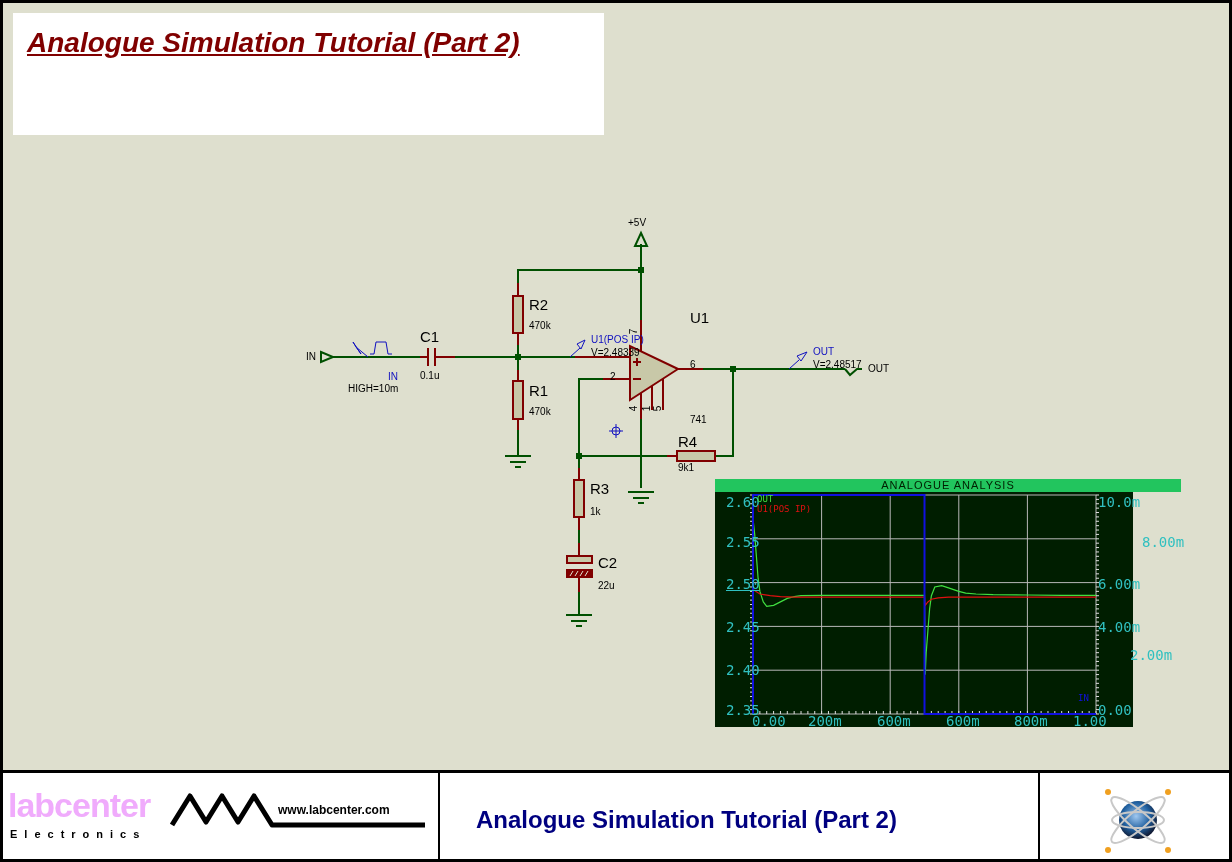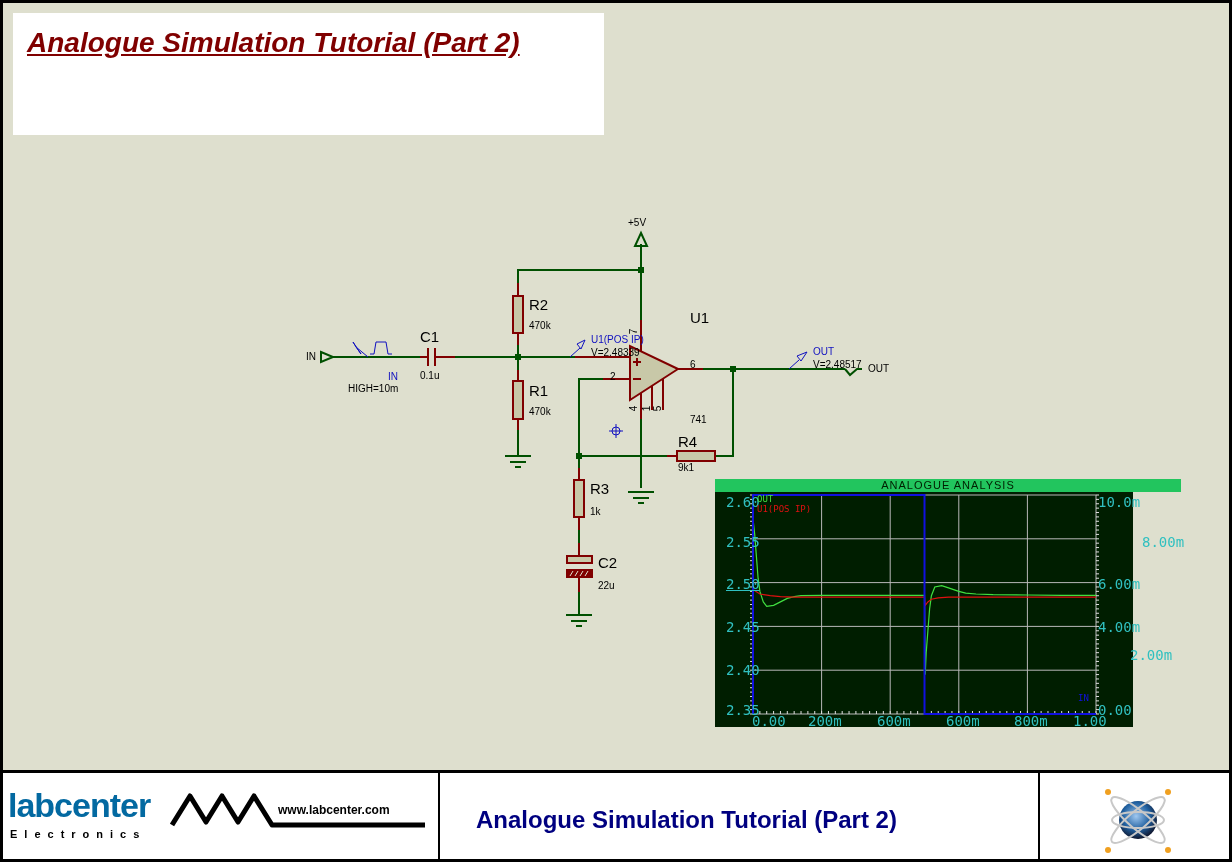--- a/index.html
+++ b/index.html
@@ -20,21 +20,21 @@
   #chart { position:absolute; left:715px; top:479px; width:418px; height:248px; background:#001e00; }
   #chart-title { position:absolute; left:0; top:0; width:466px; height:13px; background:#22c55e;
                  font-family:Liberation Sans, sans-serif; font-size:11px; line-height:13px; text-align:center;
                  color:#002000; letter-spacing:1px; }
   .tick { position:absolute; font-family:"DejaVu Sans Mono", monospace; font-size:14px; color:#30c0c0; white-space:nowrap; }
   .legend { position:absolute; font-family:"DejaVu Sans Mono", monospace; font-size:9px; white-space:nowrap; }
   
   #footer { position:absolute; left:3px; top:773px; width:1226px; height:86px; background:#fff; }
   .fcell { position:absolute; top:0; height:86px; border-left:2px solid #000; }
   #footer-title { position:absolute; left:476px; top:806px; font-size:24px; font-weight:bold; color:#000080; white-space:nowrap; }
-  #logo-text { position:absolute; left:8px; top:786px; font-size:34px; font-weight:bold; color:#0369a1; letter-spacing:-1px; }
+  #logo-text { position:absolute; left:8px; top:786px; font-size:34px; font-weight:bold; color:#f0abfc; letter-spacing:-1px; }
   #logo-sub { position:absolute; left:10px; top:828px; font-size:11px; font-weight:bold; color:#000; letter-spacing:7px; }
   #logo-url { position:absolute; left:278px; top:803px; font-size:12px; font-weight:bold; color:#000; }
 </style>
 </head>
 <body>
 
 <div id="sheet"></div>
 
 <div id="info-box">
   <div id="info-title">Analogue Simulation Tutorial (Part 2)</div>

